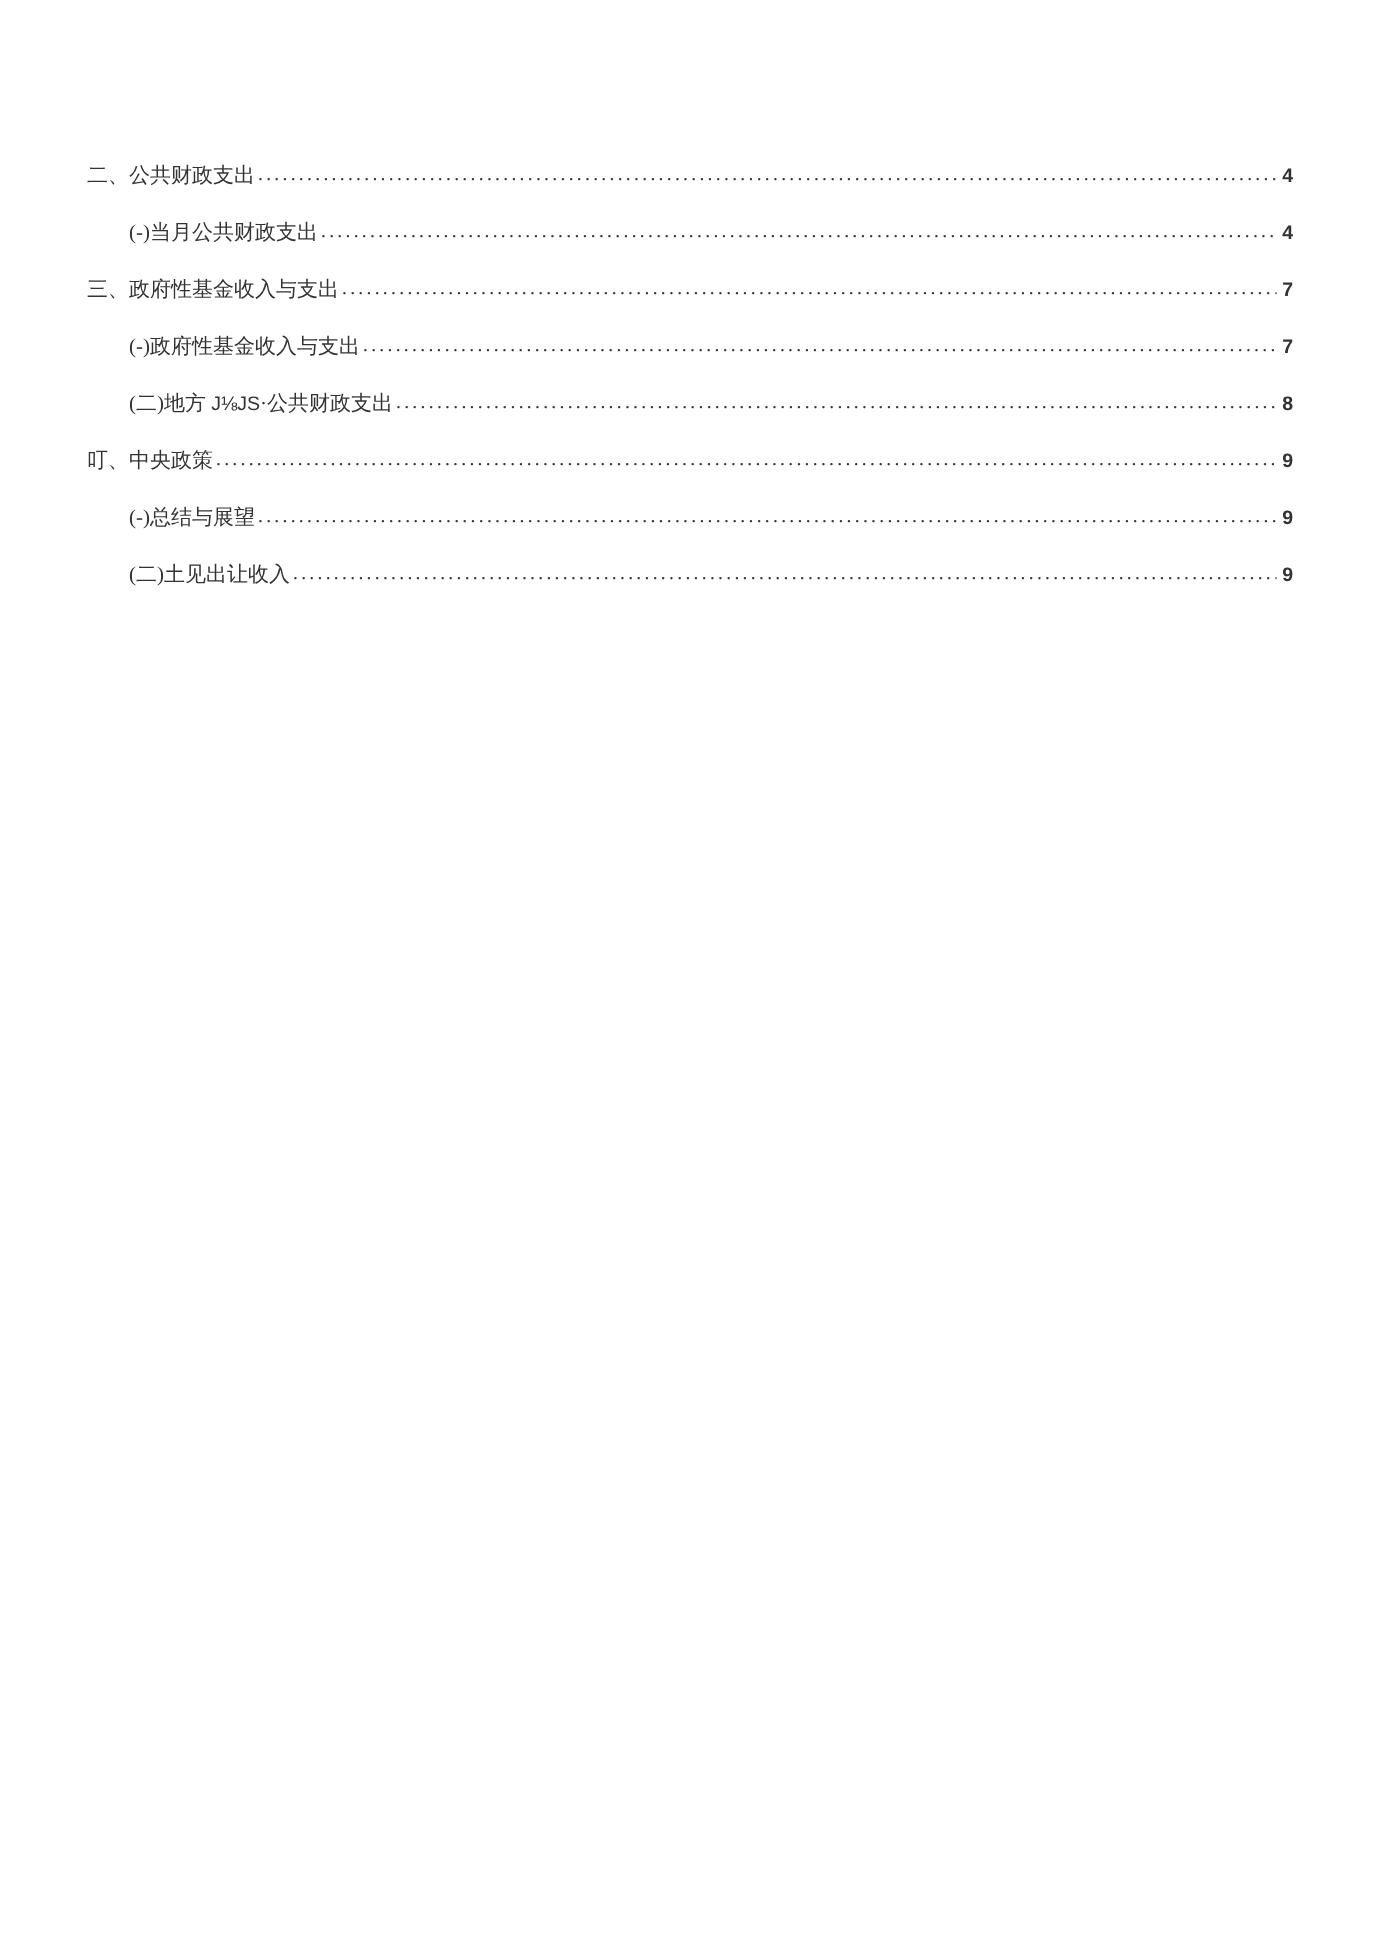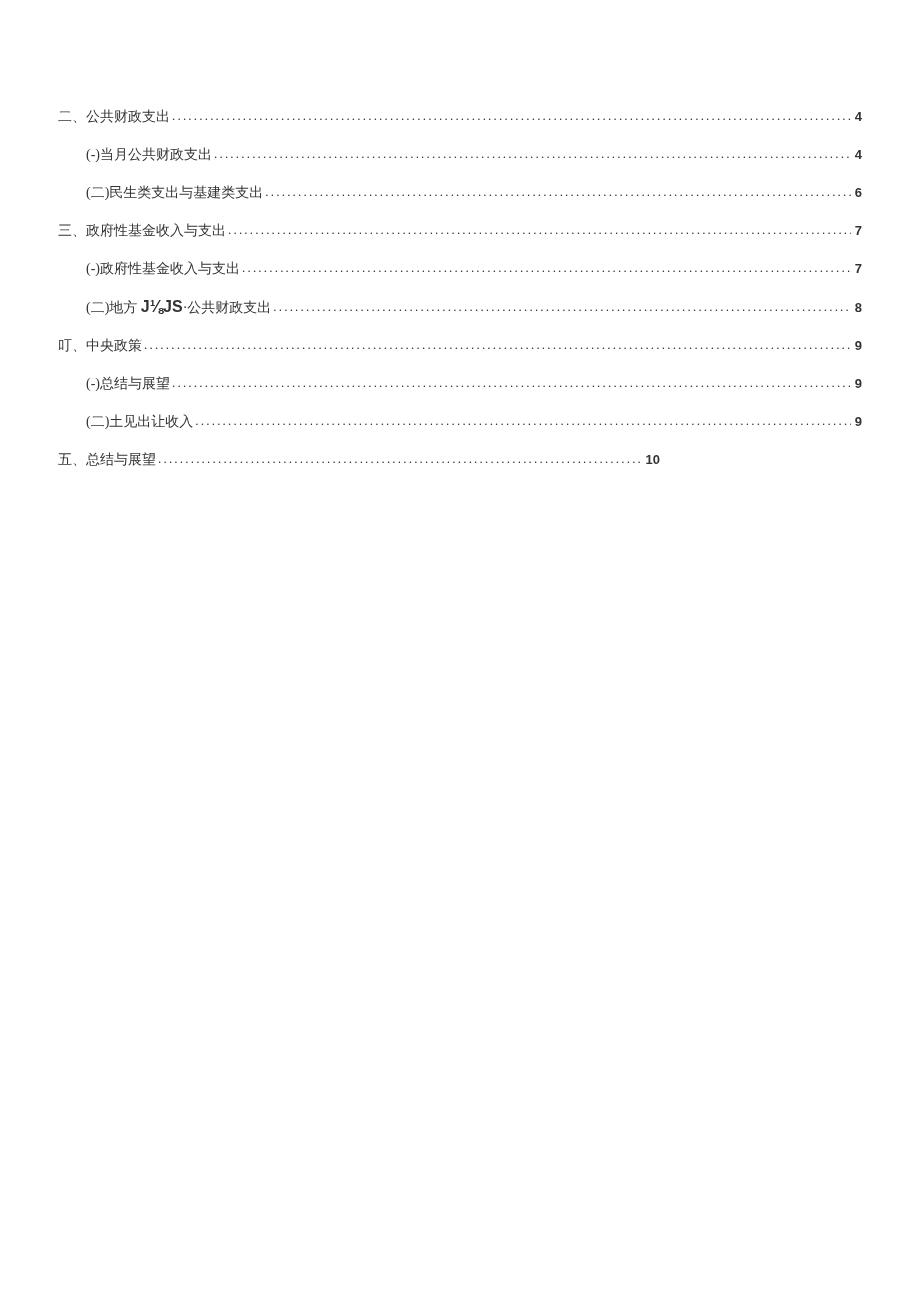--- a/index.html
+++ b/index.html
@@ -51,47 +51,42 @@
       content: "................................................................................................................................................................................................................";
     }
     .toc-page {
       flex-shrink: 0;
       font-weight: bold;
       font-family: Arial, sans-serif;
       font-size: 13px;
       padding-left: 2px;
     }
     .toc-title .bold-part {
-      font-weight: bold;
+      font-weight: normal;
       font-family: Arial, sans-serif;
-      font-size: 16px;
+      font-size: 13px;
     }
   </style>
 </head>
 <body>
 
 <div class="toc-container">
 
   <div class="toc-entry level-1">
     <span class="toc-title">二、公共财政支出</span>
     <span class="toc-leader"></span>
     <span class="toc-page">4</span>
   </div>
 
   <div class="toc-entry level-2">
     <span class="toc-title">(-)当月公共财政支出</span>
     <span class="toc-leader"></span>
     <span class="toc-page">4</span>
   </div>
 
-  <div class="toc-entry level-2">
-    <span class="toc-title">(二)民生类支出与基建类支出</span>
-    <span class="toc-leader"></span>
-    <span class="toc-page">6</span>
-  </div>
 
   <div class="toc-entry level-1">
     <span class="toc-title">三、政府性基金收入与支出</span>
     <span class="toc-leader"></span>
     <span class="toc-page">7</span>
   </div>
 
   <div class="toc-entry level-2">
     <span class="toc-title">(-)政府性基金收入与支出</span>
     <span class="toc-leader"></span>
@@ -115,19 +110,14 @@
     <span class="toc-leader"></span>
     <span class="toc-page">9</span>
   </div>
 
   <div class="toc-entry level-2">
     <span class="toc-title">(二)土见出让收入</span>
     <span class="toc-leader"></span>
     <span class="toc-page">9</span>
   </div>
 
-  <div class="toc-entry level-1 short-line">
-    <span class="toc-title">五、总结与展望</span>
-    <span class="toc-leader"></span>
-    <span class="toc-page">10</span>
-  </div>
 
 </div>
 
 </body></html>

